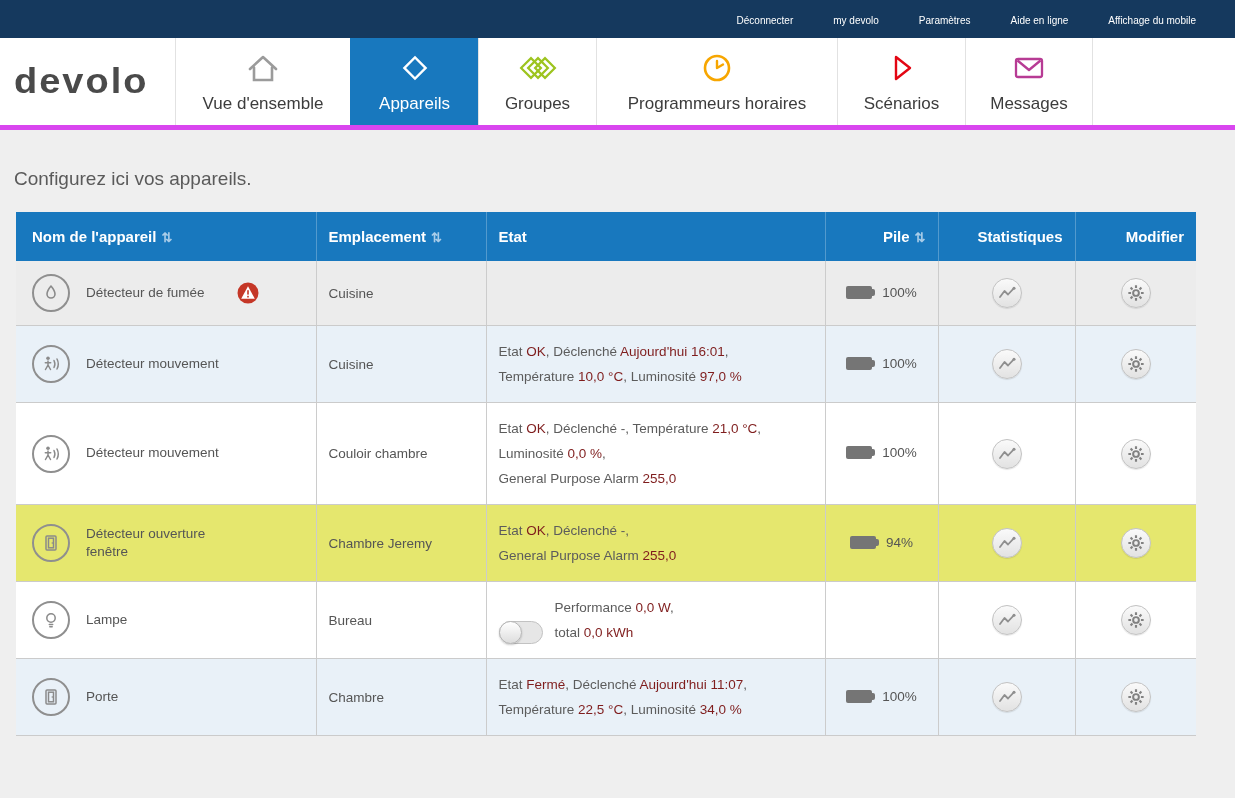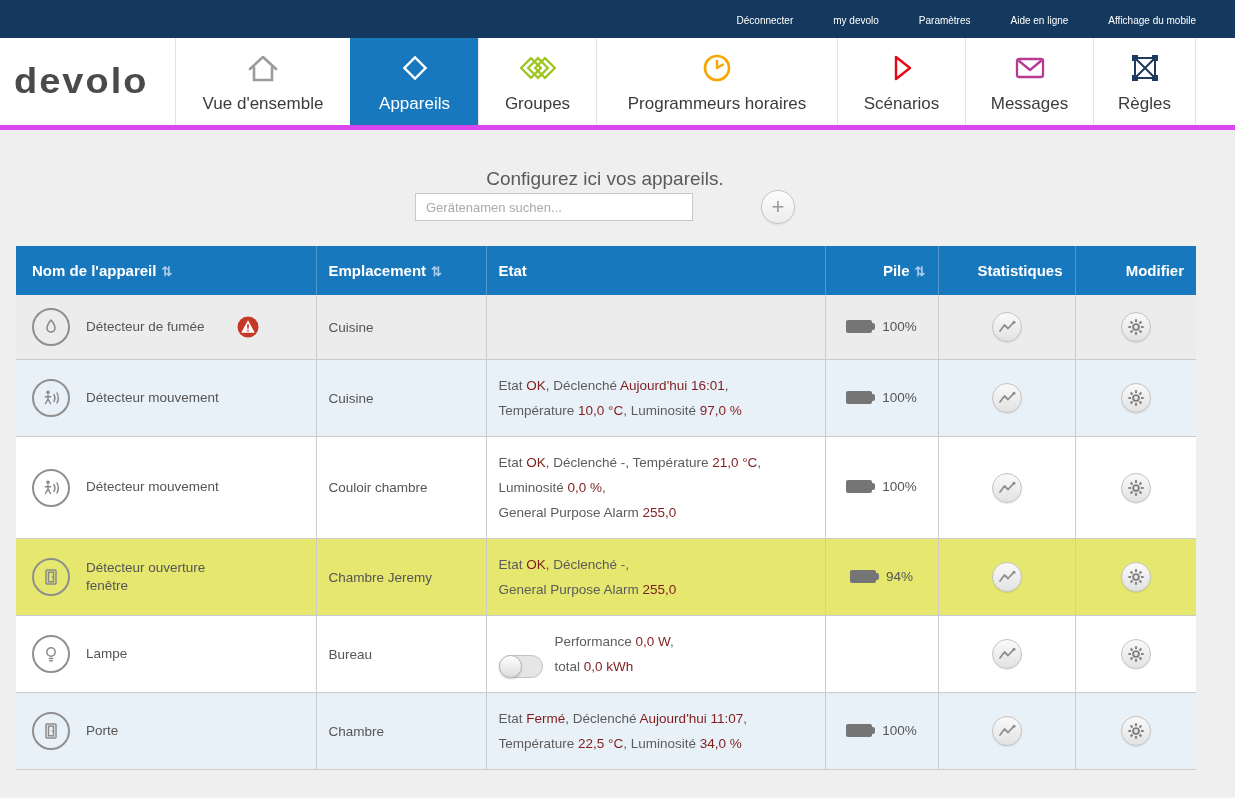--- a/index.html
+++ b/index.html
@@ -24,21 +24,21 @@
   .tab:nth-child(1){width:175px}.tab:nth-child(2){width:128px}.tab:nth-child(3){width:118px}
   .tab:nth-child(4){width:241px}.tab:nth-child(5){width:128px}.tab:nth-child(6){width:128px}
   .tab:nth-child(7){width:103px}
   .tab.active { background:#1878be; color:#fff; border-left-color:#1878be; }
   .tab-icon { height:38px; display:flex; align-items:center; justify-content:center; }
   .tab-label { white-space:nowrap; }
 
   
   main { background:#efefef; padding-top:38px; height:668px; }
   .content-header { display:flex; align-items:center; justify-content:space-between;
-    margin:0 39px 0 14px;flex-direction:column; }
+    margin:0 39px 0 14px; }
   .page-title { font-size:19px; font-weight:400; color:#5a5a5a; }
   .header-right { display:flex; align-items:center; gap:68px; }
   .search-input { width:278px; height:28px; border:1px solid #c9c9c9; background:#fff;
     font-size:13px; color:#777; padding:0 10px; font-family:"Liberation Sans",sans-serif; }
   .search-input::placeholder { color:#aaa; }
   .add-btn { width:34px; height:34px; border-radius:50%; border:1px solid #c5c5c5;
     background:linear-gradient(#fdfdfd,#ececec); color:#999; font-size:22px; line-height:30px;
     cursor:pointer; box-shadow:0 1px 2px rgba(0,0,0,.08); }
 
   
@@ -145,46 +145,26 @@
       </div>
       <div class="tab">
         <span class="tab-icon">
           <svg width="40" height="36" viewBox="0 0 40 36">
             <rect x="7" y="9" width="26" height="18" rx="2" fill="none" stroke="#b73b94" stroke-width="2.3"></rect>
             <path d="M8.5 10.5 L20 20 L31.5 10.5" fill="none" stroke="#b73b94" stroke-width="2.3" stroke-linejoin="round"></path>
           </svg>
         </span>
         <span class="tab-label">Messages</span>
       </div>
-      <div class="tab">
-        <span class="tab-icon">
-          <svg width="40" height="36" viewBox="0 0 40 36">
-            <g fill="none" stroke="#1d3a5f" stroke-width="2">
-              <path d="M10 8 L30 28 M30 8 L10 28 M10 8 H30 M10 28 H30 M10 8 V28 M30 8 V28"></path>
-            </g>
-            <g fill="#1d3a5f">
-              <rect x="7" y="5" width="6" height="6"></rect>
-              <rect x="27" y="5" width="6" height="6"></rect>
-              <rect x="7" y="25" width="6" height="6"></rect>
-              <rect x="27" y="25" width="6" height="6"></rect>
-            </g>
-          </svg>
-        </span>
-        <span class="tab-label">Règles</span>
-      </div>
     </div>
 </header>
 
 <main>
   <div class="content-header">
     <h1 class="page-title">Configurez ici vos appareils.</h1>
-    <div class="header-right">
-      <input class="search-input" type="text" placeholder="Gerätenamen suchen..." style="">
-      <button class="add-btn">+</button>
-    </div>
   </div>
 
   <table>
     <colgroup>
       <col class="c1">
         <col class="c2">
         <col class="c3">
         <col class="c4">
         <col class="c5">
         <col class="c6">

